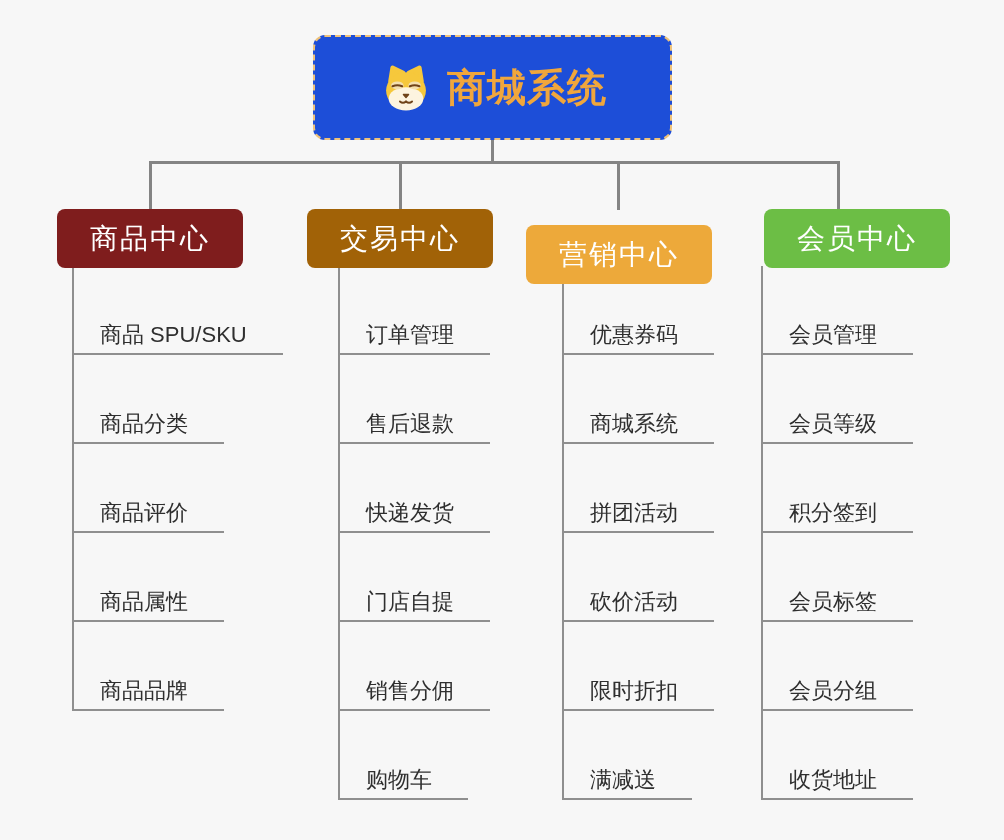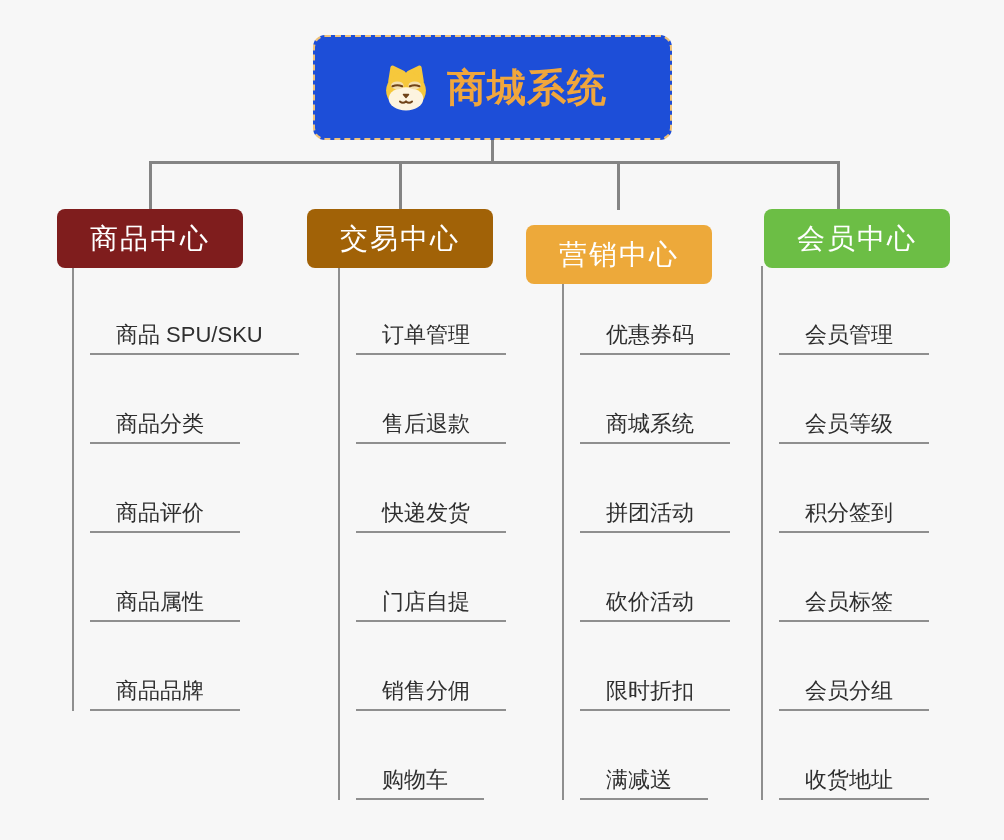--- a/index.html
+++ b/index.html
@@ -84,21 +84,20 @@
     z-index: 1;
   }
   .col-0 { left: 72px;  }
   .col-1 { left: 338px; }
   .col-2 { left: 542px; margin-left: 20px; }
   .col-3 { left: 761px; }
   .leaf-node {
     height: 89px;
     display: flex;
     align-items: flex-end;
-    padding-left: 16px;
   }
   .leaf-label {
     display: inline-block;
     padding: 0 36px 5px 26px;
     border-bottom: 2px solid #8f8f8f;
     font-size: 22px;
     color: #2f2f2f;
     white-space: nowrap;
     line-height: 1.25;
   }

